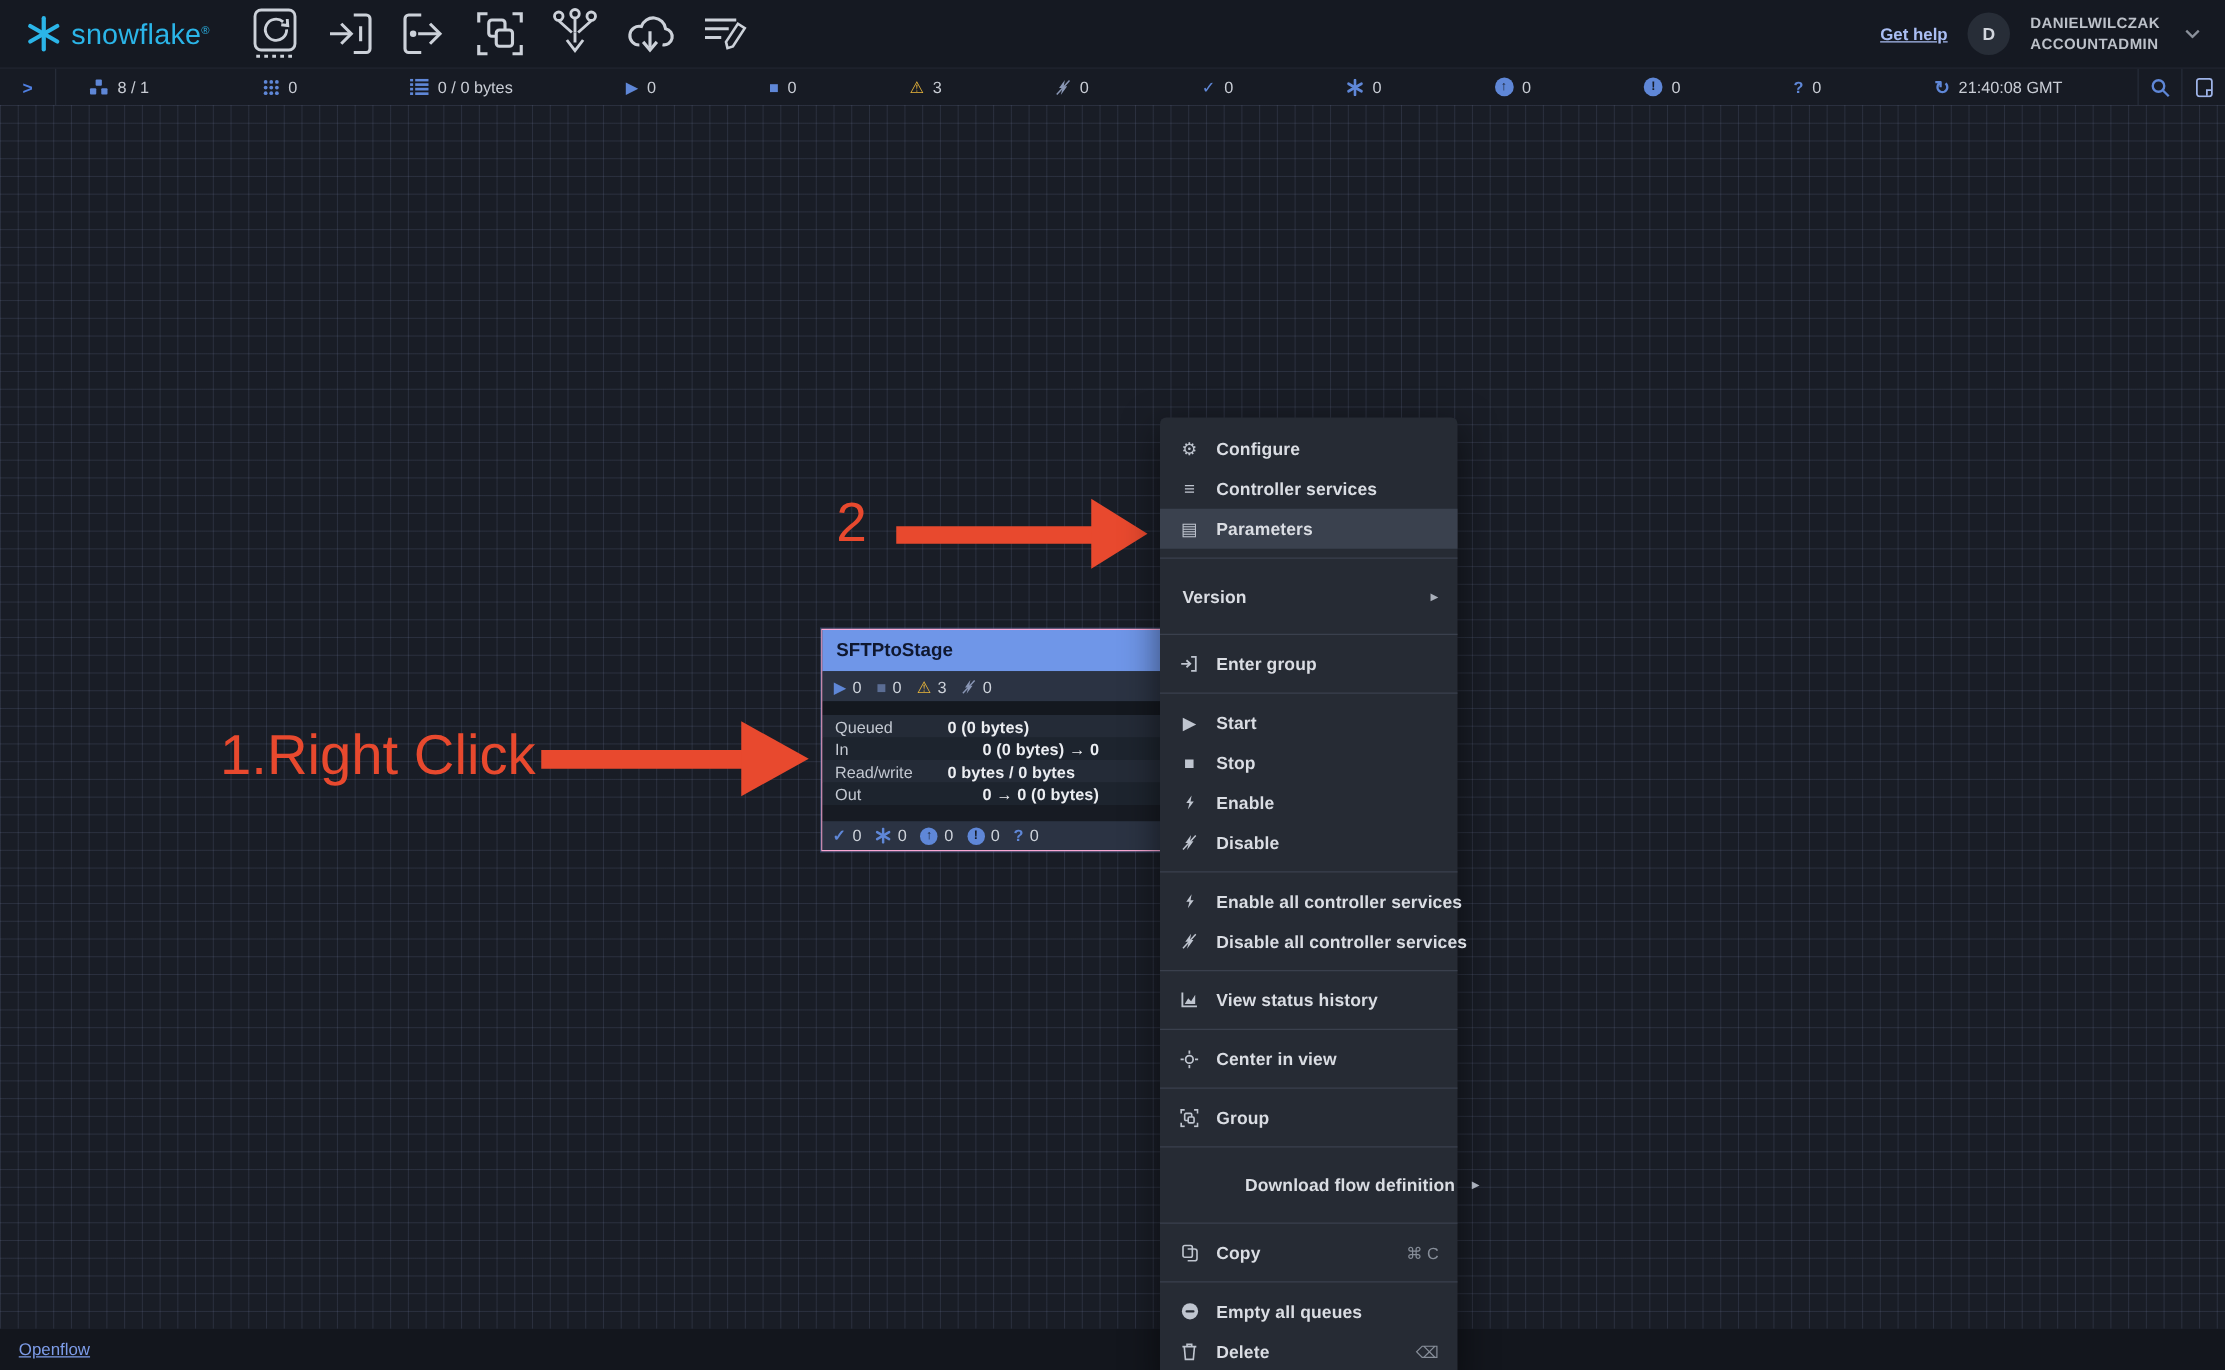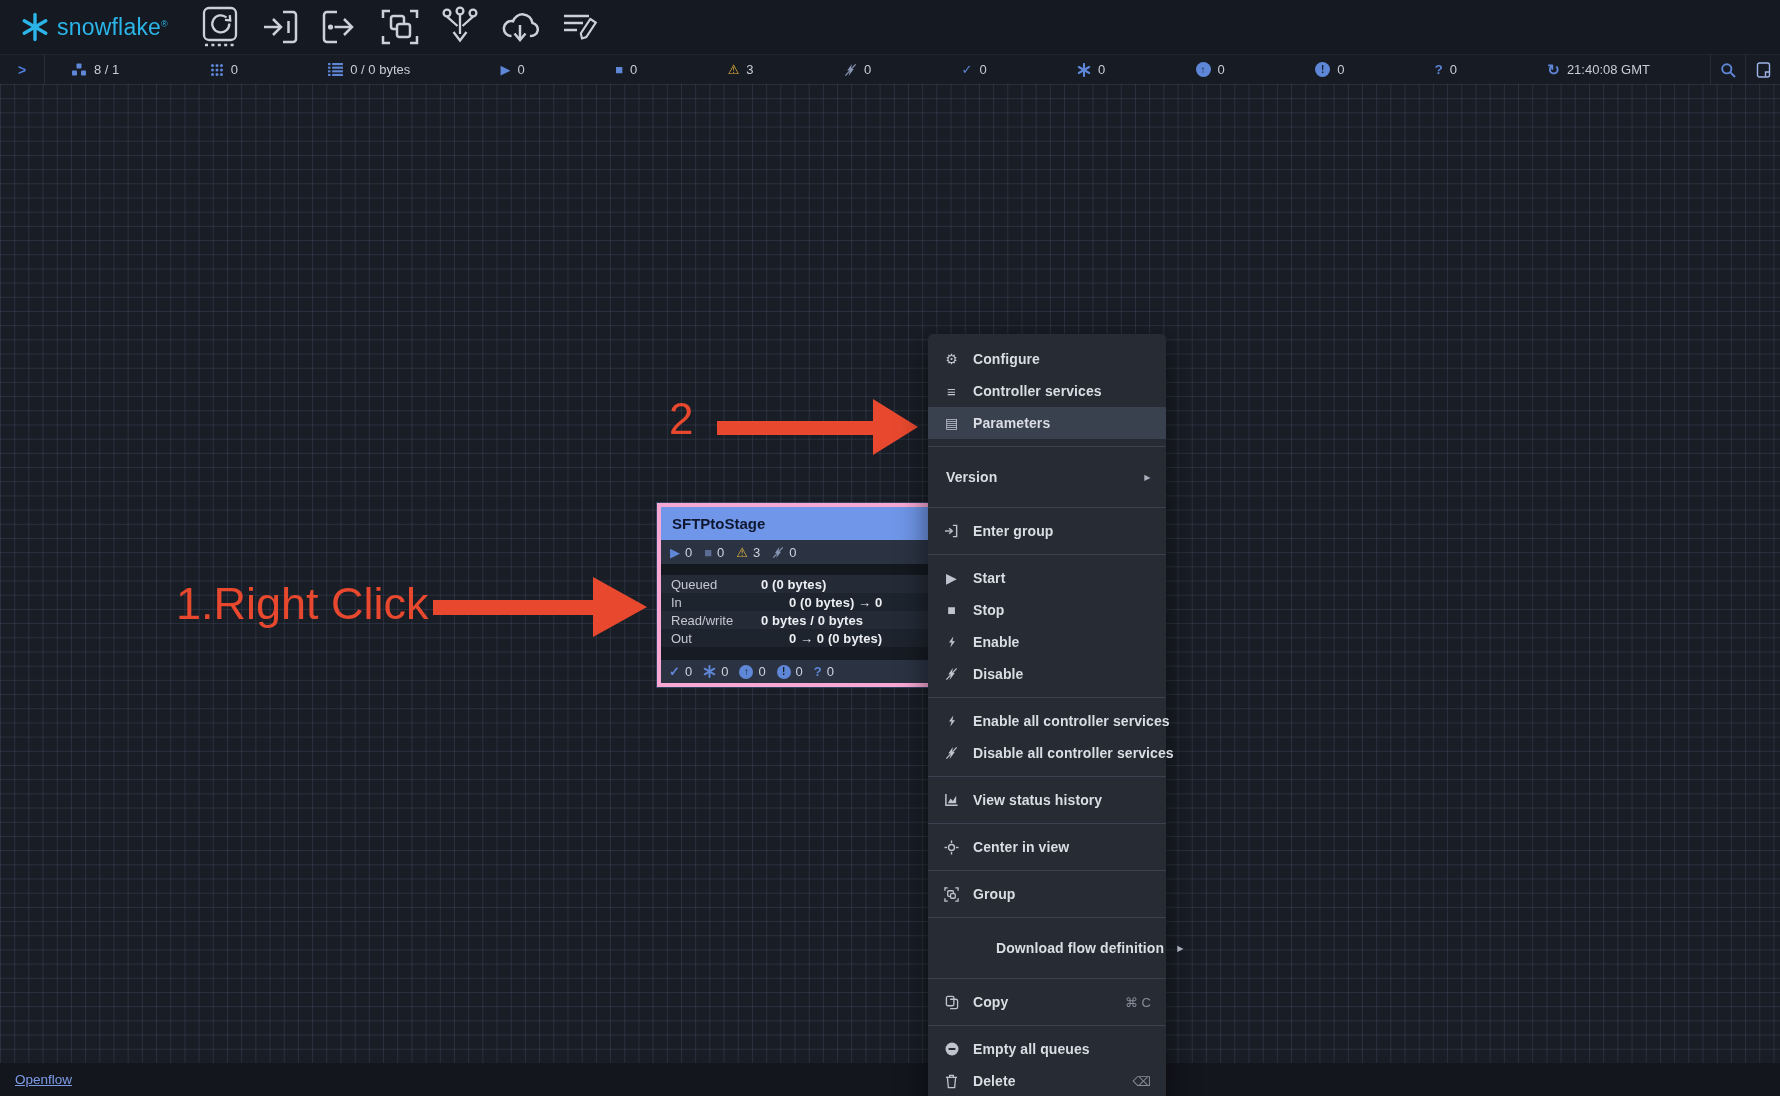--- a/index.html
+++ b/index.html
@@ -46,21 +46,21 @@
                      linear-gradient(90deg,rgba(128,140,182,.17) 1px,transparent 1px);
     background-size:14.2px 14.2px;}
 
   
   .footerbar{position:absolute;left:0;right:0;bottom:0;height:33px;background:#13161d;
              display:flex;align-items:center;padding:0 15px;font-size:13.5px;}
   .breadcrumb{color:#7d9ce8;}
 
   
   .node{position:absolute;left:657px;top:503px;width:280px;z-index:3;
-        border:4px solid #f9a8d4;background:#1d232d;box-shadow:0 0 0 1px rgba(109,153,238,.30);}
+        border:1px solid #f9a8d4;background:#1d232d;box-shadow:0 0 0 1px rgba(109,153,238,.30);}
   .node-header{height:33px;background:#6f96e8;color:#0f1830;font-weight:700;font-size:15px;
                display:flex;align-items:center;padding:0 11px;}
   .node-status{height:24px;background:#2b3343;display:flex;align-items:center;gap:5px;
                padding:0 9px;font-size:13px;color:#ced3db;}
   .node-status .sp{margin-right:7px;}
   .node-gap1{height:11px;background:#14181f;}
   .node-row{height:18px;display:flex;align-items:center;font-size:13px;padding:0 10px;}
   .row-a{background:#242b37;}
   .row-b{background:#1d242e;gap:28px;}
   .node-label{width:90px;color:#c3c8d1;}
@@ -169,20 +169,33 @@
     </div>
     <div class="tbicon">
       <svg width="40" height="40" viewBox="0 0 40 40" fill="none" stroke="currentColor" stroke-width="2.5">
         <path d="M4 9 h25"></path>
           <path d="M4 16 h19"></path>
           <path d="M4 23 h13"></path>
         <path d="M22 31.5 l-1.2 -5 9.5 -14.5 5.5 3.6 -9.5 14.5 z" stroke-width="2.1"></path>
       </svg>
     </div>
 
+    <div class="hright">
+      <a class="gethelp" href="#">Get help</a>
+      <div class="avatar">D</div>
+      <div class="uname">
+        <div>DANIELWILCZAK</div>
+        <div>ACCOUNTADMIN</div>
+      </div>
+      <span class="uchev">
+        <svg width="12" height="8" viewBox="0 0 12 8" fill="none" stroke="currentColor" stroke-width="1.8">
+          <path d="M1 1.5 l5 5 5 -5"></path>
+        </svg>
+      </span>
+    </div>
   </div>
 
   <div class="statusbar">
     <div class="sb-left">&gt;</div>
     <div class="sb-items">
       <span class="sb-item">
         <span class="blue">
           <svg width="16" height="14" viewBox="0 0 16 14" fill="currentColor">
             <rect x="5.5" y="0.5" width="5" height="5" rx="0.8"></rect>
             <rect x="1" y="7.5" width="5" height="5" rx="0.8"></rect>

